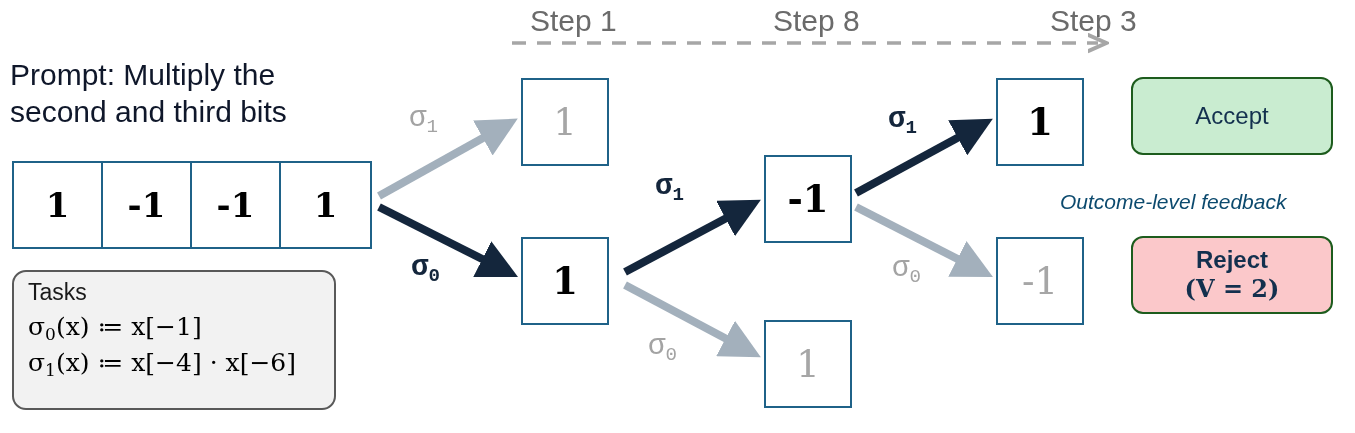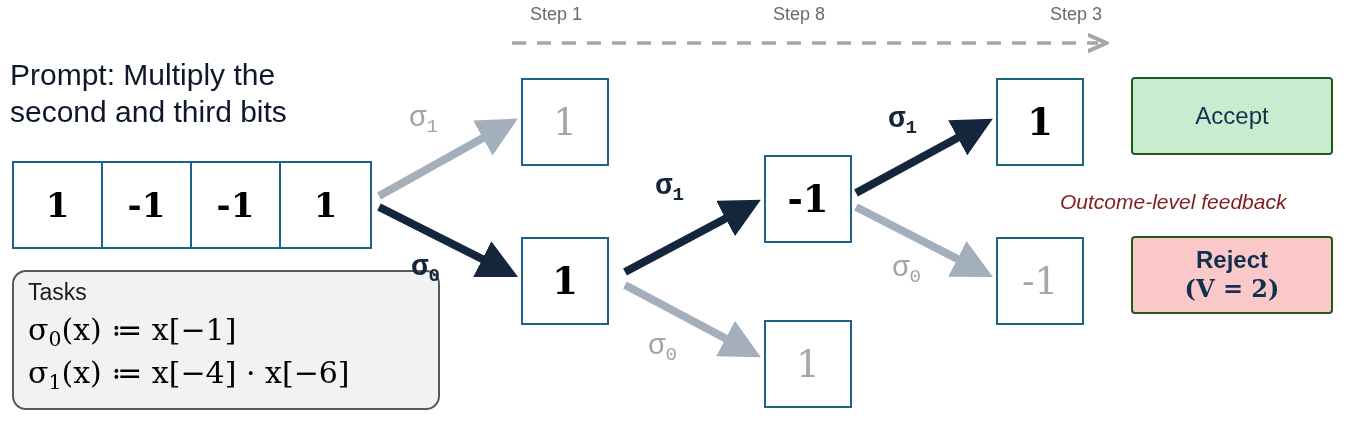--- a/index.html
+++ b/index.html
@@ -60,53 +60,53 @@
     color: #000000;
     box-sizing: border-box;
   }
   .bitcell:last-child { border-right: none; }
 
   
   .tasks {
     position: absolute;
     left: 12px;
     top: 270px;
-    width: 428px;
+    width: 324px;
     height: 140px;
     border: 2px solid #595959;
     border-radius: 14px;
     background: #f2f2f2;
     box-sizing: border-box;
     padding: 7px 14px;
   }
   .tasks-title {
     font-size: 23px;
     color: #1a1a1a;
     font-family: "Liberation Sans", sans-serif;
     margin-bottom: 3px;
   }
   .task-line {
     font-family: "DejaVu Serif", serif;
-    font-size: 30px;
+    font-size: 25px;
     color: #000000;
     line-height: 1.42;
     white-space: nowrap;
   }
   .task-line sub {
     font-size: 0.68em;
     vertical-align: baseline;
     position: relative;
     top: 0.3em;
   }
 
   
   .step-label {
     position: absolute;
     top: 4px;
-    font-size: 18px;
+    font-size: 30px;
     color: #6b6b6b;
     font-family: "Liberation Sans", sans-serif;
     white-space: nowrap;
   }
 
   
   .node {
     position: absolute;
     width: 88px;
     height: 88px;
@@ -138,21 +138,21 @@
     top: 0.33em;
   }
   .sigma.dark { color: #14263c; }
   .sigma.faded { color: #a3a3a3; font-weight: normal; }
 
   
   .pill {
     position: absolute;
     width: 202px;
     height: 78px;
-    border-radius: 4px;
+    border-radius: 12px;
     box-sizing: border-box;
     display: flex;
     flex-direction: column;
     align-items: center;
     justify-content: center;
     font-family: "Liberation Sans", sans-serif;
     font-size: 24px;
     color: #13304e;
     line-height: 1.2;
   }
@@ -169,21 +169,21 @@
     border: 2px solid #1d5c1d;
     font-weight: bold;
   }
 
   
   .feedback {
     position: absolute;
     font-family: "Liberation Sans", sans-serif;
     font-style: italic;
     font-size: 21px;
-    color: #7f1d1d;
+    color: #0c4a6e;
     white-space: nowrap;
   }
 </style>
 </head>
 <body>
 
 <div id="canvas">
 
   <svg class="edges" viewBox="0 0 1355 433">
     <defs>

